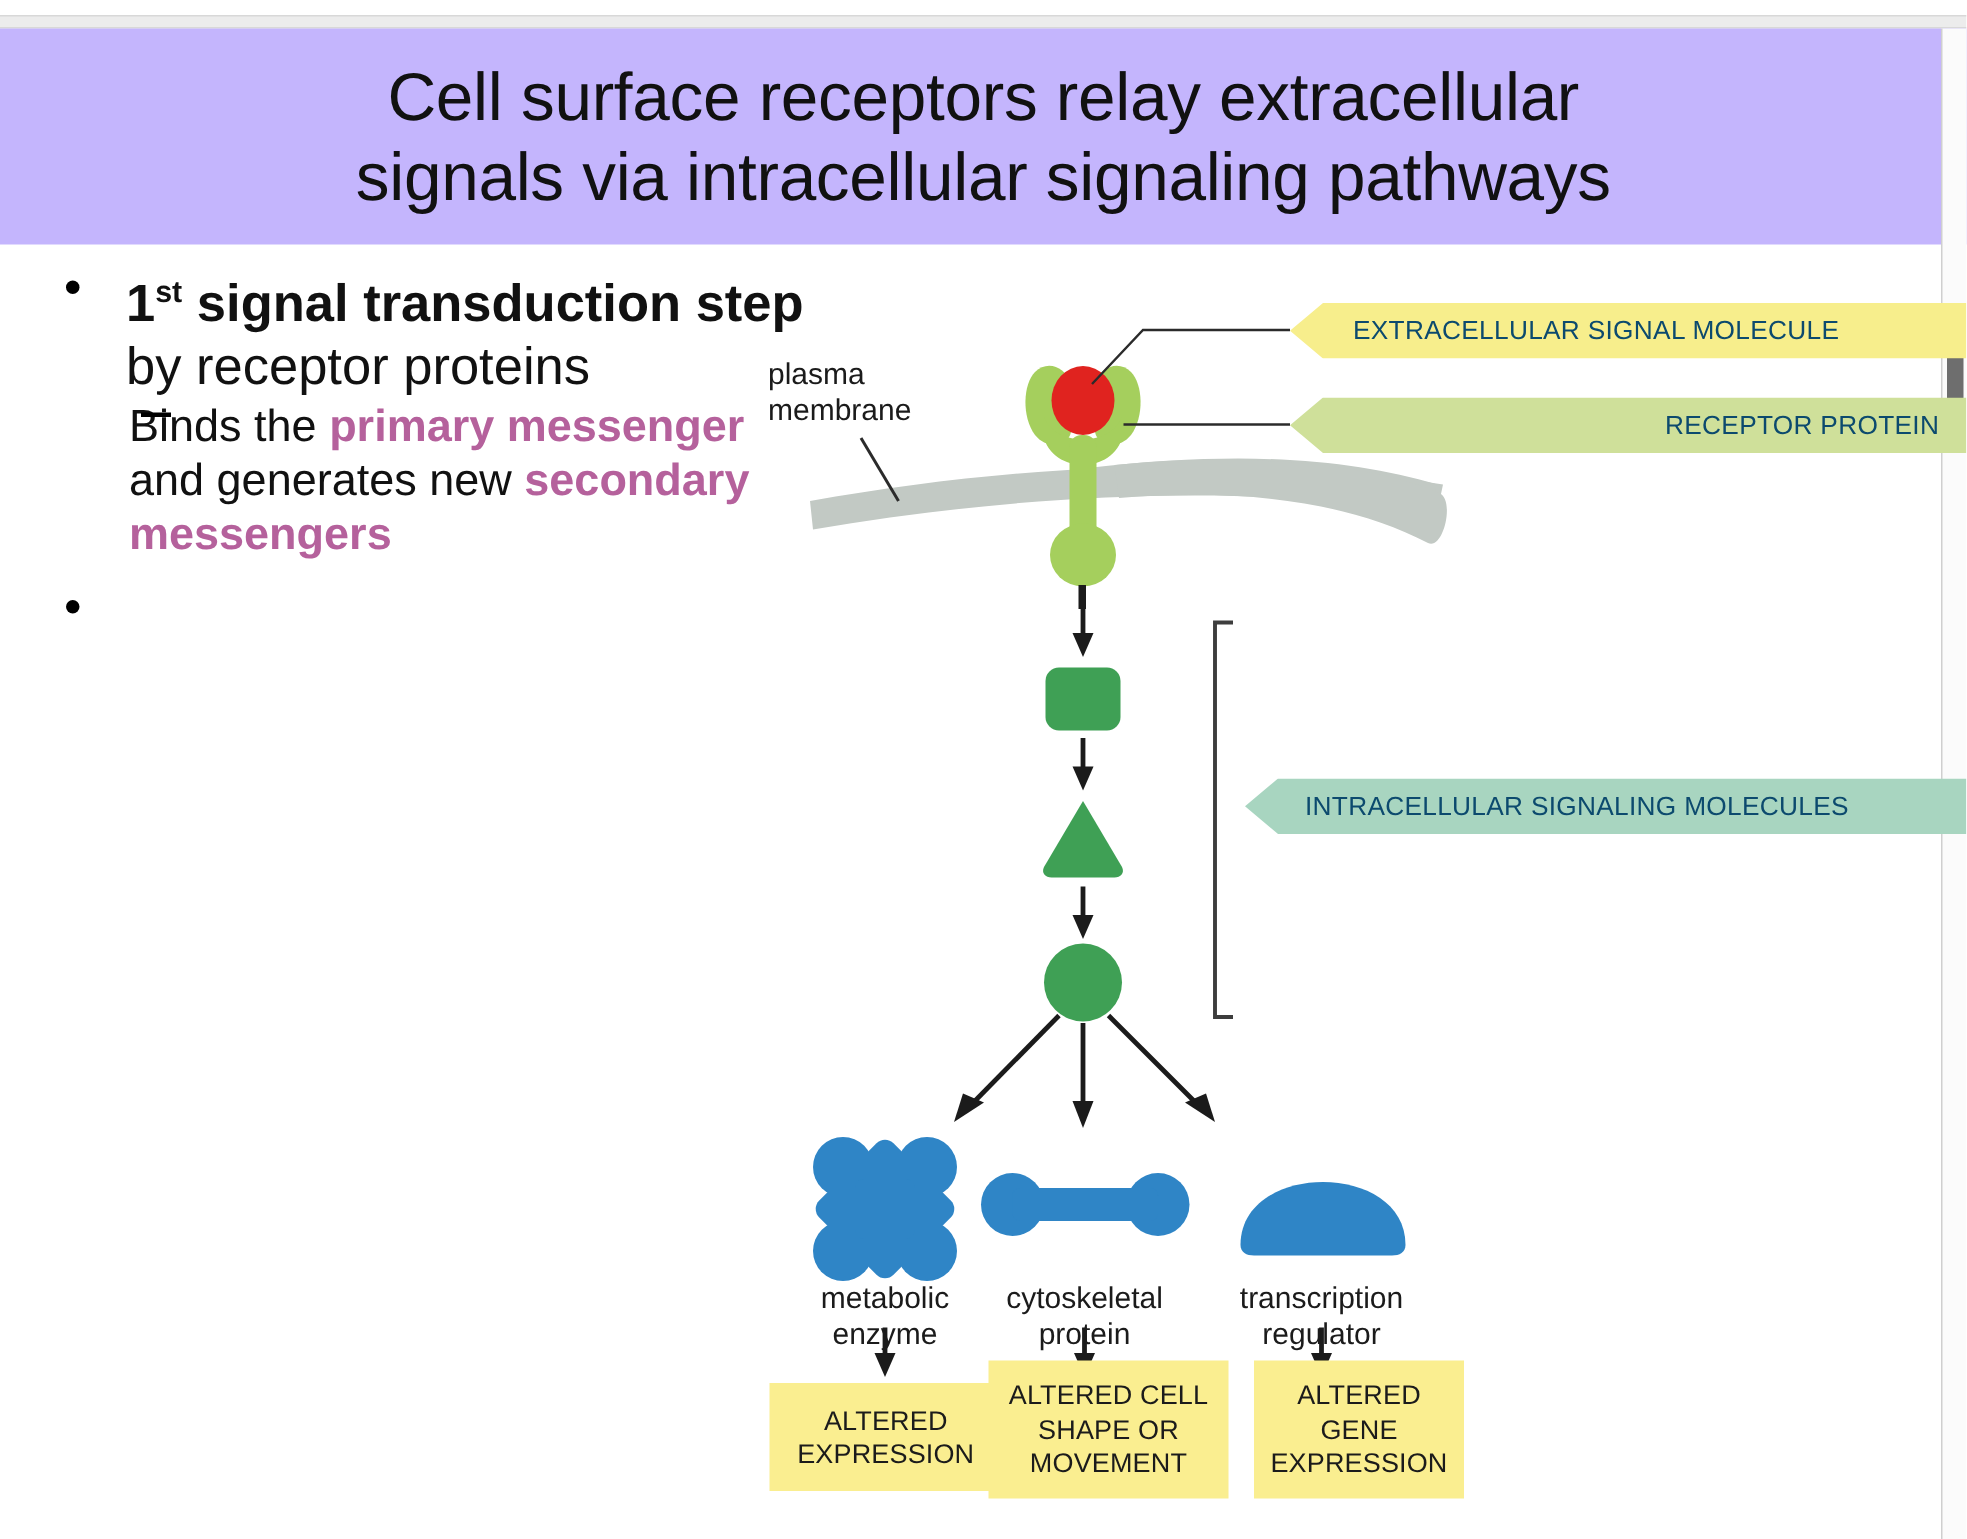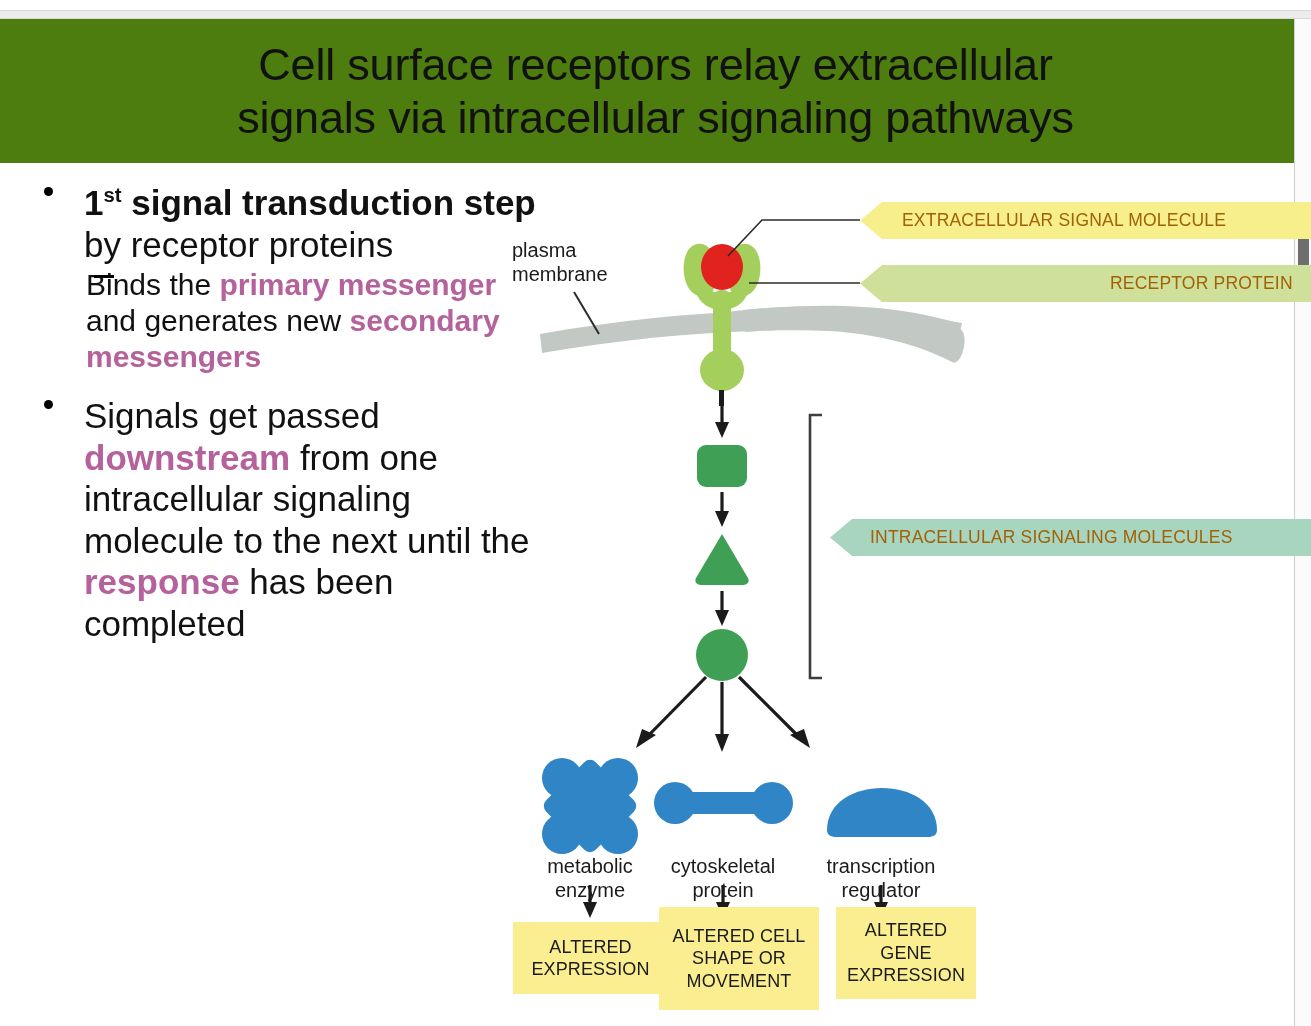--- a/index.html
+++ b/index.html
@@ -7,21 +7,21 @@
     width:1311px;height:1026px;position:relative;overflow:hidden;
     font-family:"Liberation Sans", sans-serif;
   }
   
   #top-white{position:absolute;left:0;top:0;width:1311px;height:10px;background:#ffffff;}
   #top-gray{position:absolute;left:0;top:10px;width:1311px;height:9px;background:#ececec;border-top:1px solid #d8d8d8;border-bottom:1px solid #d8d8d8;box-sizing:border-box;}
 
   
   #title-banner{
     position:absolute;left:0;top:19px;width:1311px;height:144px;
-    background:#4d7c0f;display:flex;flex-direction:column;
+    background:#c4b5fd;display:flex;flex-direction:column;
     align-items:center;justify-content:center;
   }
   #title-banner .tline{
     font-size:45px;line-height:53px;color:#111;letter-spacing:-0.2px;
     font-family:"Liberation Sans", sans-serif;white-space:nowrap;
   }
 
   
   #scrollbar-track{
     position:absolute;right:0;top:19px;width:17px;height:1007px;
@@ -53,21 +53,21 @@
   #diagram{position:absolute;left:500px;top:182px;width:811px;height:844px;}
   #diagram svg{display:block;}
 
   .dlabel{
     position:absolute;font-family:"Liberation Sans", sans-serif;
     color:#1b1b1b;white-space:nowrap;
   }
   
   .banner{
     position:absolute;display:flex;align-items:center;
-    font-size:17.5px;letter-spacing:0.2px;color:#a16207;
+    font-size:17.5px;letter-spacing:0.2px;color:#0c4a6e;
   }
   .banner .btxt{position:relative;z-index:2;}
   .banner-bg{position:absolute;left:0;top:0;width:100%;height:100%;z-index:1;}
 
   
   .sm{font-size:20px;line-height:24px;color:#1b1b1b;}
   .sm-c{text-align:center;}
 
   
   .ybox{
@@ -102,23 +102,20 @@
 
   <div class="sub">
     <span class="dash"></span>
     <div class="stext">
       Binds the <span class="hl">primary messenger</span> and generates new <span class="hl">secondary messengers</span>
     </div>
   </div>
 
   <div class="bullet" style="margin-top:20px;">
     <span class="dot"></span>
-    <div class="btext">
-      Signals get passed <span class="hl">downstream</span> from one intracellular signaling molecule to the next until the <span class="hl">response</span> has been completed
-    </div>
   </div>
 
 </div>
 
 <div id="diagram">
 
   <svg width="811" height="844" viewBox="0 0 811 844">
 
     <path d="M40,153 C160,131 320,122 455,140 C540,152 430,168 455,162 Z" fill="none"></path>
     <path d="M40,152 C180,127 330,120 462,141 L458,160 C330,140 182,147 42,171 Z" fill="#c2c9c4"></path>
@@ -255,21 +252,21 @@
     <div>regulator</div>
   </div>
 
   <div class="ybox" style="left:13px;top:740px;width:155px;height:72px;">
     <div>
       <div>ALTERED</div>
       <div>EXPRESSION</div>
     </div>
   </div>
 
-  <div class="ybox" style="left:159px;top:725px;width:160px;height:103px;">
+  <div class="ybox" style="left:159px;top:725px;width:160px;height:92px;">
     <div>
       <div>ALTERED CELL</div>
       <div>SHAPE OR</div>
       <div>MOVEMENT</div>
     </div>
   </div>
 
   <div class="ybox" style="left:336px;top:725px;width:140px;height:92px;">
     <div>
       <div>ALTERED</div>

